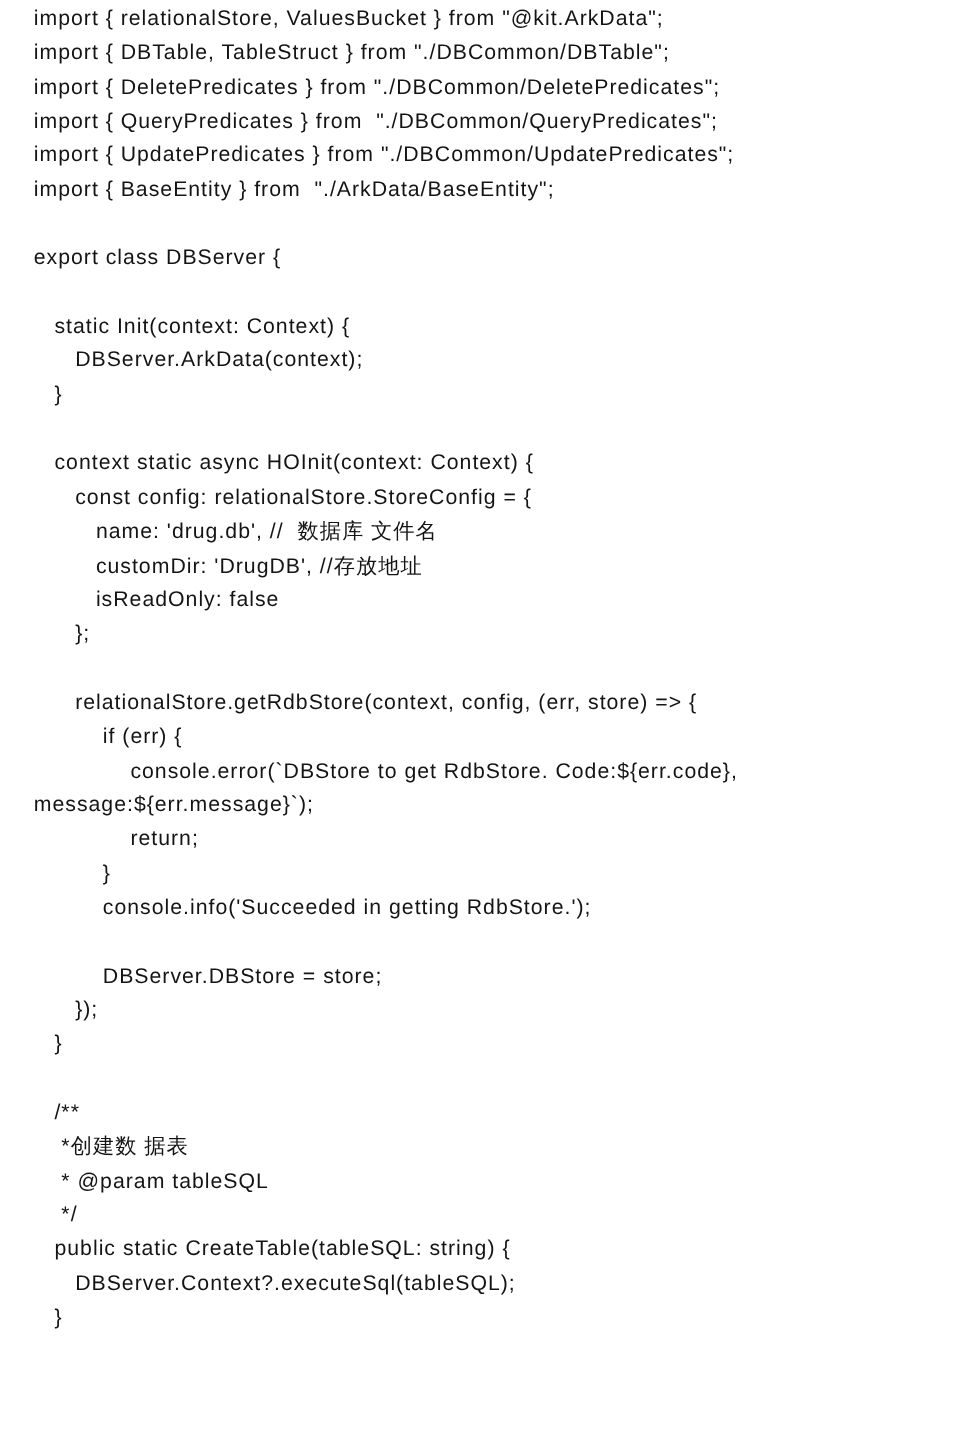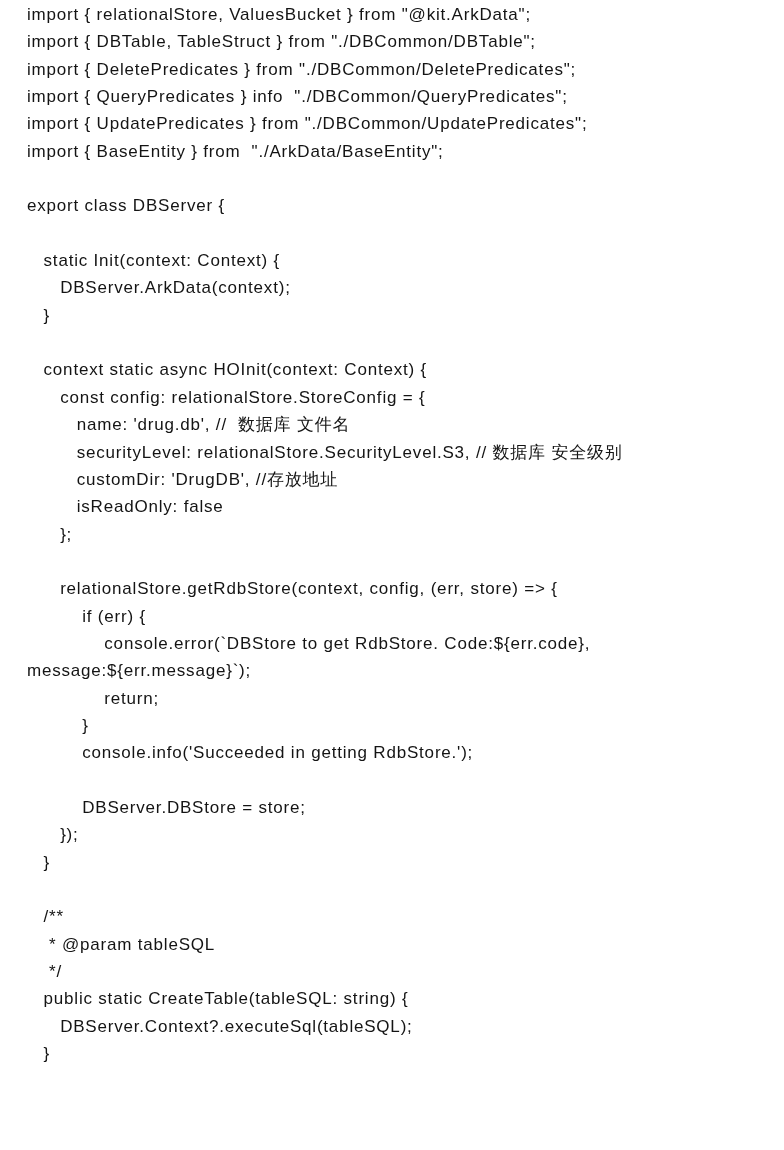--- a/index.html
+++ b/index.html
@@ -28,49 +28,49 @@
     min-height: 27.35px;
   }
 </style>
 </head>
 <body>
 
 <div class="code-listing">
   <div class="code-line">import { relationalStore, ValuesBucket } from "@kit.ArkData";</div>
   <div class="code-line">import { DBTable, TableStruct } from "./DBCommon/DBTable";</div>
   <div class="code-line">import { DeletePredicates } from "./DBCommon/DeletePredicates";</div>
-  <div class="code-line">import { QueryPredicates } info  "./DBCommon/QueryPredicates";</div>
+  <div class="code-line">import { QueryPredicates } from  "./DBCommon/QueryPredicates";</div>
   <div class="code-line">import { UpdatePredicates } from "./DBCommon/UpdatePredicates";</div>
   <div class="code-line">import { BaseEntity } from  "./ArkData/BaseEntity";</div>
   <div class="code-line"></div>
   <div class="code-line">export class DBServer {</div>
   <div class="code-line"></div>
   <div class="code-line">   static Init(context: Context) {</div>
   <div class="code-line">      DBServer.ArkData(context);</div>
   <div class="code-line">   }</div>
   <div class="code-line"></div>
   <div class="code-line">   context static async HOInit(context: Context) {</div>
   <div class="code-line">      const config: relationalStore.StoreConfig = {</div>
   <div class="code-line">         name: 'drug.db', //  数据库 文件名</div>
-  <div class="code-line">         securityLevel: relationalStore.SecurityLevel.S3, // 数据库 安全级别</div>
   <div class="code-line">         customDir: 'DrugDB', //存放地址</div>
   <div class="code-line">         isReadOnly: false</div>
   <div class="code-line">      };</div>
   <div class="code-line"></div>
   <div class="code-line">      relationalStore.getRdbStore(context, config, (err, store) =&gt; {</div>
   <div class="code-line">          if (err) {</div>
   <div class="code-line">              console.error(`DBStore to get RdbStore. Code:${err.code},</div>
   <div class="code-line">message:${err.message}`);</div>
   <div class="code-line">              return;</div>
   <div class="code-line">          }</div>
   <div class="code-line">          console.info('Succeeded in getting RdbStore.');</div>
   <div class="code-line"></div>
   <div class="code-line">          DBServer.DBStore = store;</div>
   <div class="code-line">      });</div>
   <div class="code-line">   }</div>
   <div class="code-line"></div>
   <div class="code-line">   /**</div>
+  <div class="code-line">    *创建数 据表</div>
   <div class="code-line">    * @param tableSQL</div>
   <div class="code-line">    */</div>
   <div class="code-line">   public static CreateTable(tableSQL: string) {</div>
   <div class="code-line">      DBServer.Context?.executeSql(tableSQL);</div>
   <div class="code-line">   }</div>
 </div>
 
 </body></html>

